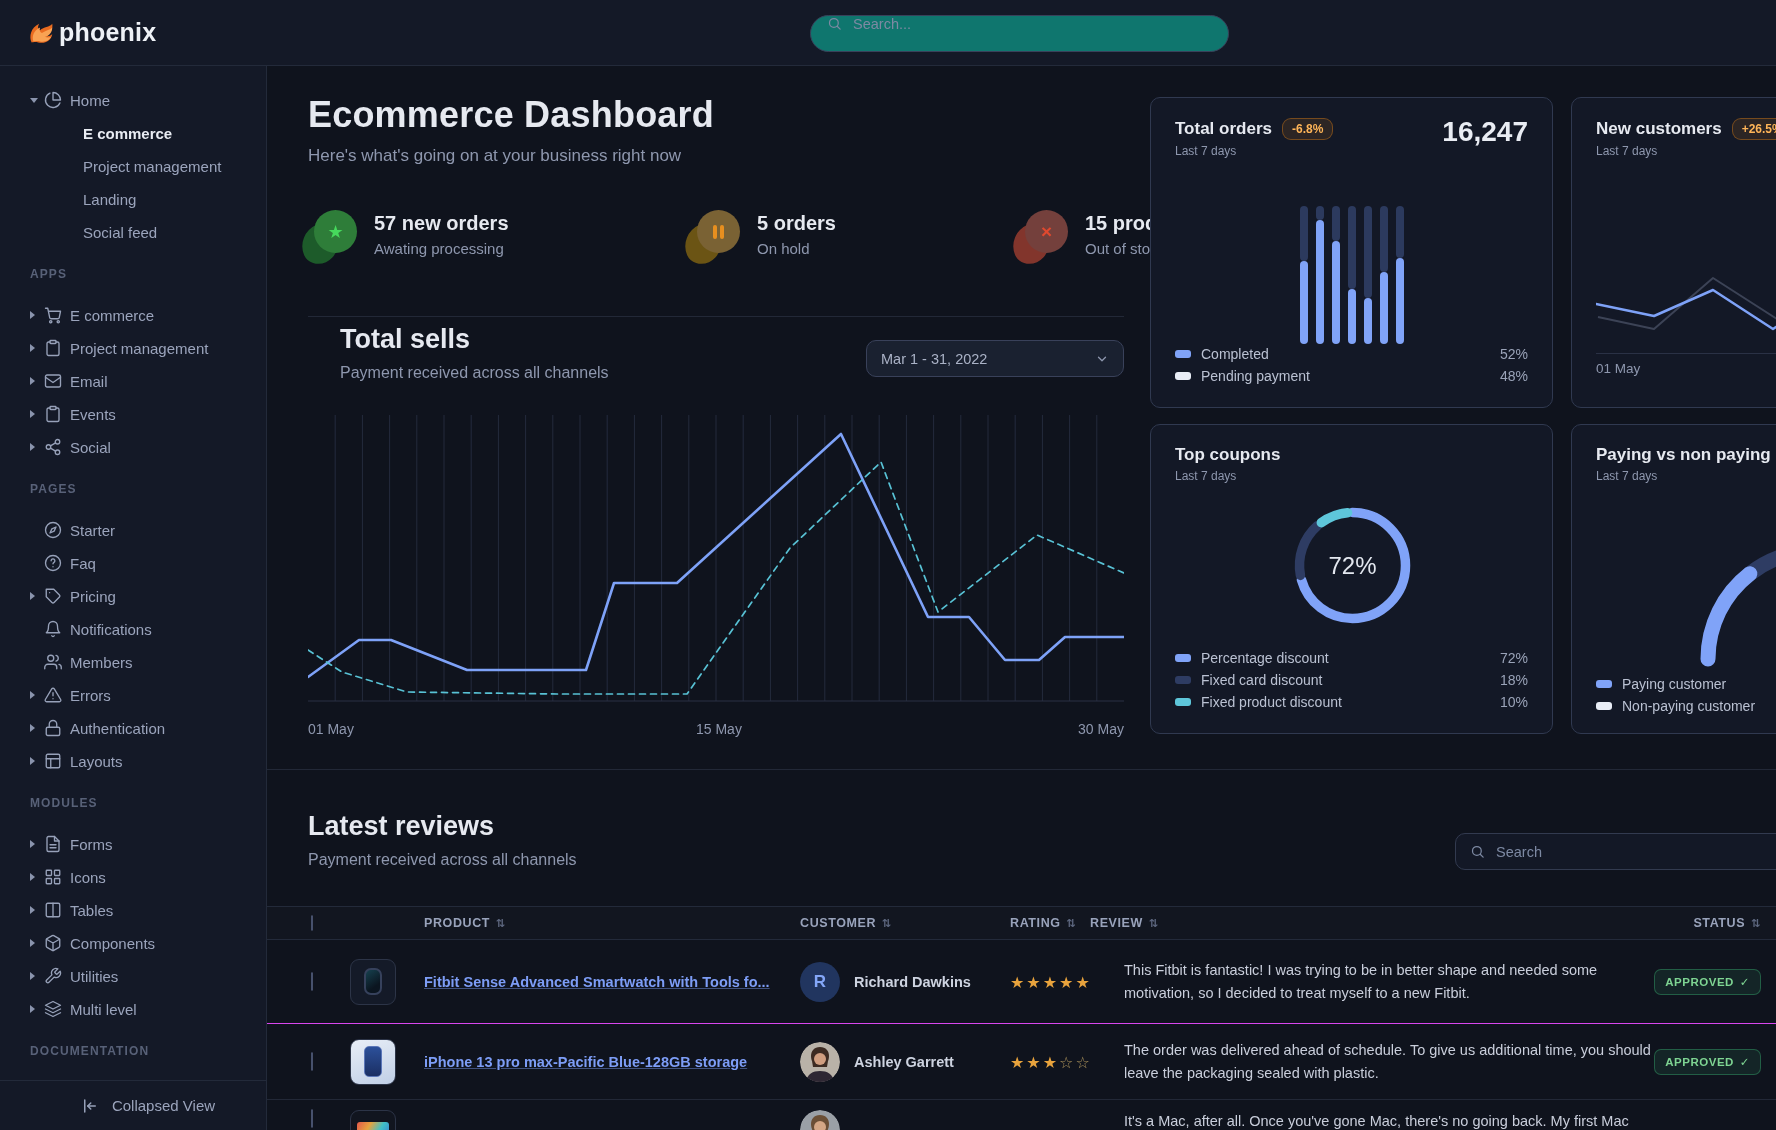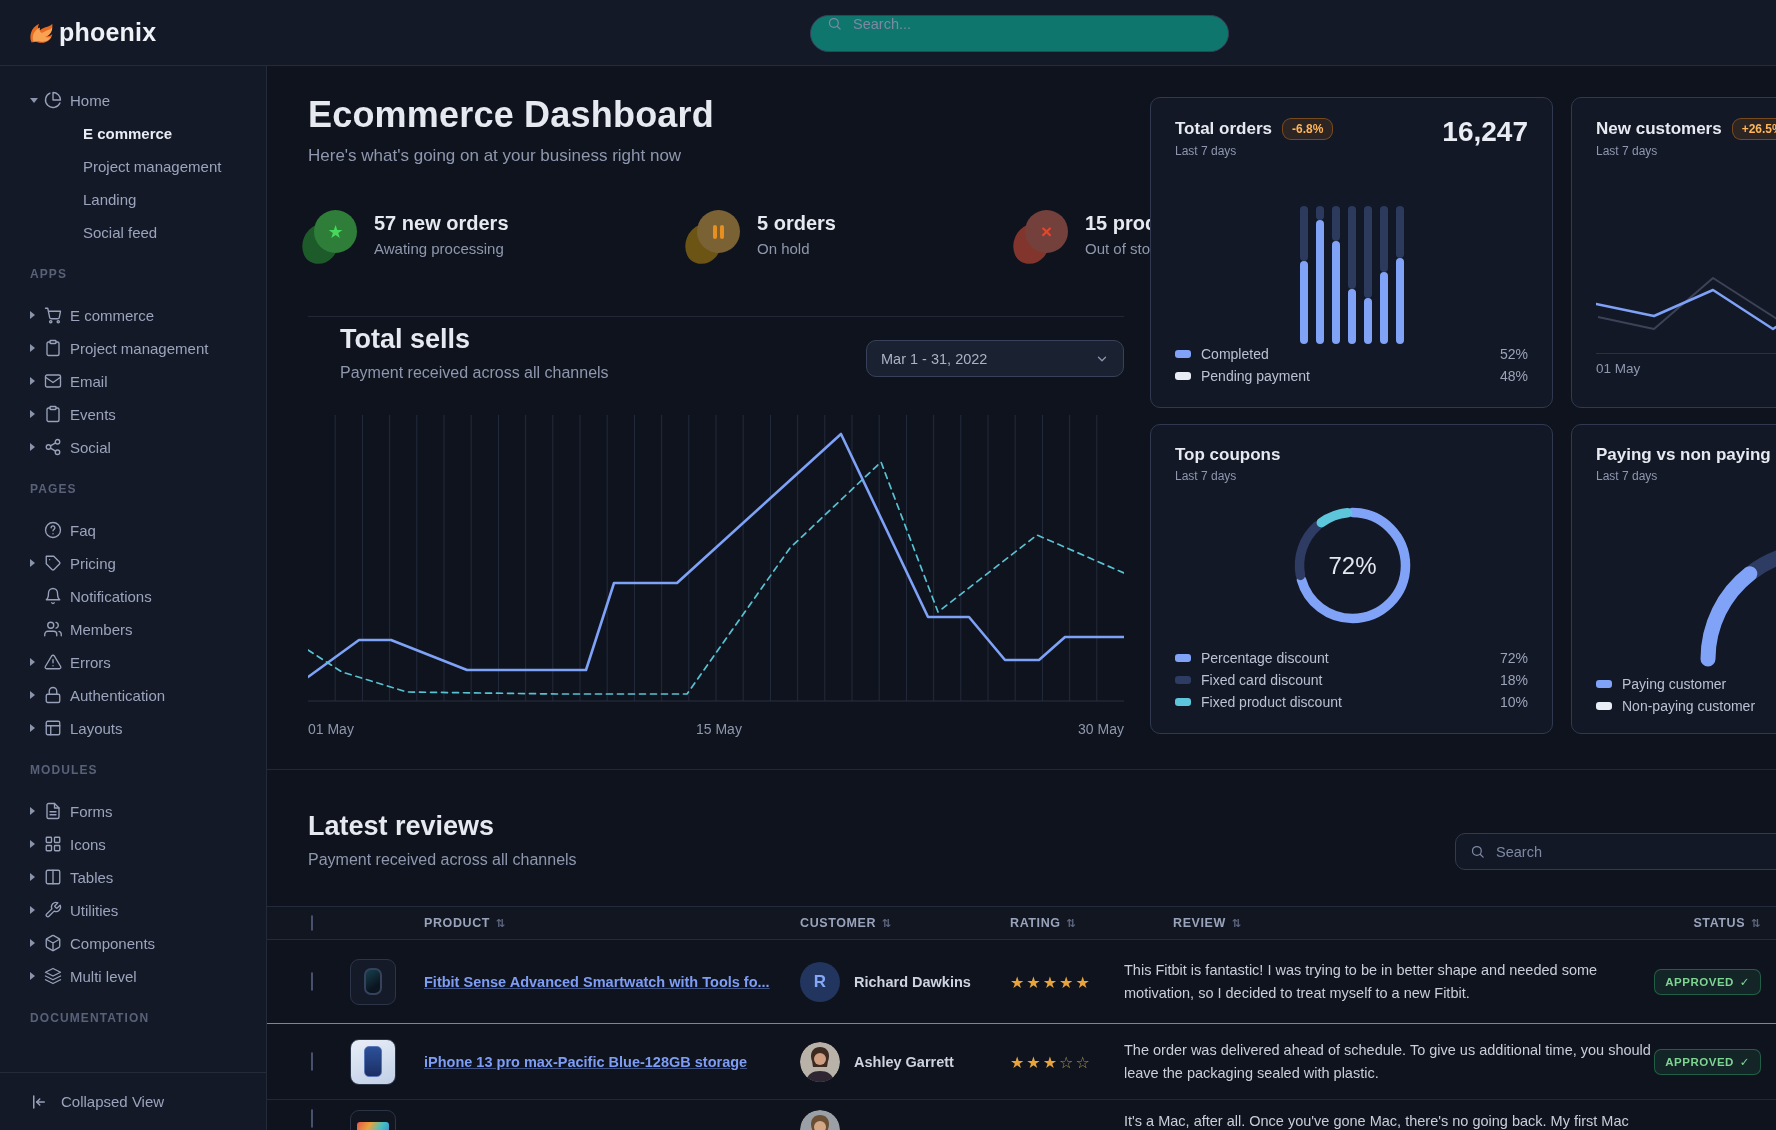--- a/index.html
+++ b/index.html
@@ -28,22 +28,22 @@
   .side-item { height:33px; position:relative; font-size:15px; color:#9ba4bc; cursor:pointer; }
   .caret { position:absolute; left:30px; top:50%; }
   .caret.r { margin-top:-4px; border-left:5px solid #8a94ad; border-top:4px solid transparent; border-bottom:4px solid transparent; }
   .caret.d { margin-top:-2px; border-top:5px solid #8a94ad; border-left:4px solid transparent; border-right:4px solid transparent; }
   .side-icon { position:absolute; left:44px; top:50%; margin-top:-9px; width:18px; height:18px; color:#97a1b9; }
   .side-lb { position:absolute; left:70px; top:50%; transform:translateY(-50%); white-space:nowrap; }
   .side-item.child .side-lb { left:83px; }
   .side-item.active { color:#e9ecf3; font-weight:700; }
   .side-sec { margin-top:16px; height:20px; padding-left:30px; display:flex; align-items:center;
     font-size:12px; font-weight:700; letter-spacing:1.1px; color:#586178; margin-bottom:14px; }
-  .side-footer { position:absolute; left:0; right:0; bottom:0; height:58px; border-top:1px solid #232a3a;
-    display:flex; align-items:center; gap:13px; padding-left:30px; color:#9ba4bc; font-size:15px; cursor:pointer; }
+  .side-footer { position:absolute; left:0; right:0; bottom:0; height:50px; border-top:1px solid #232a3a;
+    display:flex; align-items:center; gap:13px; padding-left:30px; color:#9ba4bc; font-size:15px; cursor:pointer;justify-content:center; }
   .side-footer .side-ficon { width:18px; height:18px; color:#97a1b9; }
   
   .main { position:absolute; left:267px; top:66px; right:0; bottom:0; }
   .page-head { position:absolute; left:41px; top:28px; }
   .page-title { font-size:36px; font-weight:700; color:#e6e9f0; letter-spacing:.2px; }
   .page-sub { font-size:17px; color:#8e97ae; margin-top:10px; }
   
   .stat { position:absolute; top:144px; display:flex; gap:16px; }
   .stat-icon { width:50px; height:50px; position:relative; flex:none; }
   .stat-blob { position:absolute; left:-7px; top:15px; width:38px; height:38px;
@@ -101,21 +101,21 @@
   #donut circle { fill:none; stroke-width:9.5; stroke-linecap:round; transform-origin:50% 50%; }
   #gauge { position:absolute; left:104px; top:112px; }
   
   .rev-head { position:absolute; left:41px; top:745px; }
   .rev-search { position:absolute; left:1188px; top:767px; width:420px; height:37px; background:#131826;
     border:1px solid #323a4f; border-radius:10px; display:flex; align-items:center; gap:11px; padding:0 14px; color:#7d89a3; }
   .tbl-head { position:absolute; left:0; right:0; top:840px; height:34px; background:rgba(255,255,255,.015);
     border-top:1px solid #232a3a; border-bottom:1px solid #232a3a; font-size:12.5px; font-weight:700;
     letter-spacing:.6px; color:#99a3bb; }
   .tbl-head > div, .t-row > div { position:absolute; top:50%; transform:translateY(-50%); }
-  .h-product { left:157px; } .h-customer { left:533px; } .h-rating { left:743px; } .h-review { left:906px; }
+  .h-product { left:157px; } .h-customer { left:533px; } .h-rating { left:743px; } .h-review { left:823px; }
   .h-status { right:15px; left:auto; }
   .sort { font-size:11px; color:#5d677f; margin-left:6px; }
   .t-row { position:absolute; left:0; right:0; }
   #row-0 { top:874px; height:84px; border-bottom:1px solid #d946ef; }
   #row-1 { top:958px; height:76px; border-bottom:1px solid #222837; }
   #row-2 { top:1034px; height:120px; }
   .t-row.partial > div { top:10px; transform:none; }
   .cell-cb { left:44px; } .cb { width:18px; height:18px; border:1.5px solid #47516d; border-radius:4px; cursor:pointer; }
   .cell-thumb { left:83px; width:46px; height:46px; border:1px solid #2c3447; border-radius:9px;
     display:flex; align-items:center; justify-content:center; overflow:hidden; }
@@ -311,20 +311,26 @@
       <div class="side-item">
         <span class="caret r"></span>
         <svg class="side-icon">
           <use href="#i-share" fill="none" stroke="currentColor" stroke-width="1.8" stroke-linecap="round" stroke-linejoin="round"></use>
         </svg>
         <span class="side-lb">Social</span>
       </div>
       <div class="side-sec">PAGES</div>
       <div class="side-item">
         <svg class="side-icon">
+          <use href="#i-compass" fill="none" stroke="currentColor" stroke-width="1.8" stroke-linecap="round" stroke-linejoin="round"></use>
+        </svg>
+        <span class="side-lb">Starter</span>
+      </div>
+      <div class="side-item">
+        <svg class="side-icon">
           <use href="#i-help" fill="none" stroke="currentColor" stroke-width="1.8" stroke-linecap="round" stroke-linejoin="round"></use>
         </svg>
         <span class="side-lb">Faq</span>
       </div>
       <div class="side-item">
         <span class="caret r"></span>
         <svg class="side-icon">
           <use href="#i-tag" fill="none" stroke="currentColor" stroke-width="1.8" stroke-linecap="round" stroke-linejoin="round"></use>
         </svg>
         <span class="side-lb">Pricing</span>
@@ -380,30 +386,30 @@
       <div class="side-item">
         <span class="caret r"></span>
         <svg class="side-icon">
           <use href="#i-columns" fill="none" stroke="currentColor" stroke-width="1.8" stroke-linecap="round" stroke-linejoin="round"></use>
         </svg>
         <span class="side-lb">Tables</span>
       </div>
       <div class="side-item">
         <span class="caret r"></span>
         <svg class="side-icon">
+          <use href="#i-box" fill="none" stroke="currentColor" stroke-width="1.8" stroke-linecap="round" stroke-linejoin="round"></use>
+        </svg>
+        <span class="side-lb">Components</span>
+      </div>
+      <div class="side-item">
+        <span class="caret r"></span>
+        <svg class="side-icon">
           <use href="#i-wrench" fill="none" stroke="currentColor" stroke-width="1.8" stroke-linecap="round" stroke-linejoin="round"></use>
         </svg>
         <span class="side-lb">Utilities</span>
-      </div>
-      <div class="side-item">
-        <span class="caret r"></span>
-        <svg class="side-icon">
-          <use href="#i-box" fill="none" stroke="currentColor" stroke-width="1.8" stroke-linecap="round" stroke-linejoin="round"></use>
-        </svg>
-        <span class="side-lb">Components</span>
       </div>
       <div class="side-item">
         <span class="caret r"></span>
         <svg class="side-icon">
           <use href="#i-layers" fill="none" stroke="currentColor" stroke-width="1.8" stroke-linecap="round" stroke-linejoin="round"></use>
         </svg>
         <span class="side-lb">Multi level</span>
       </div>
       <div class="side-sec">DOCUMENTATION</div>
     </nav>

